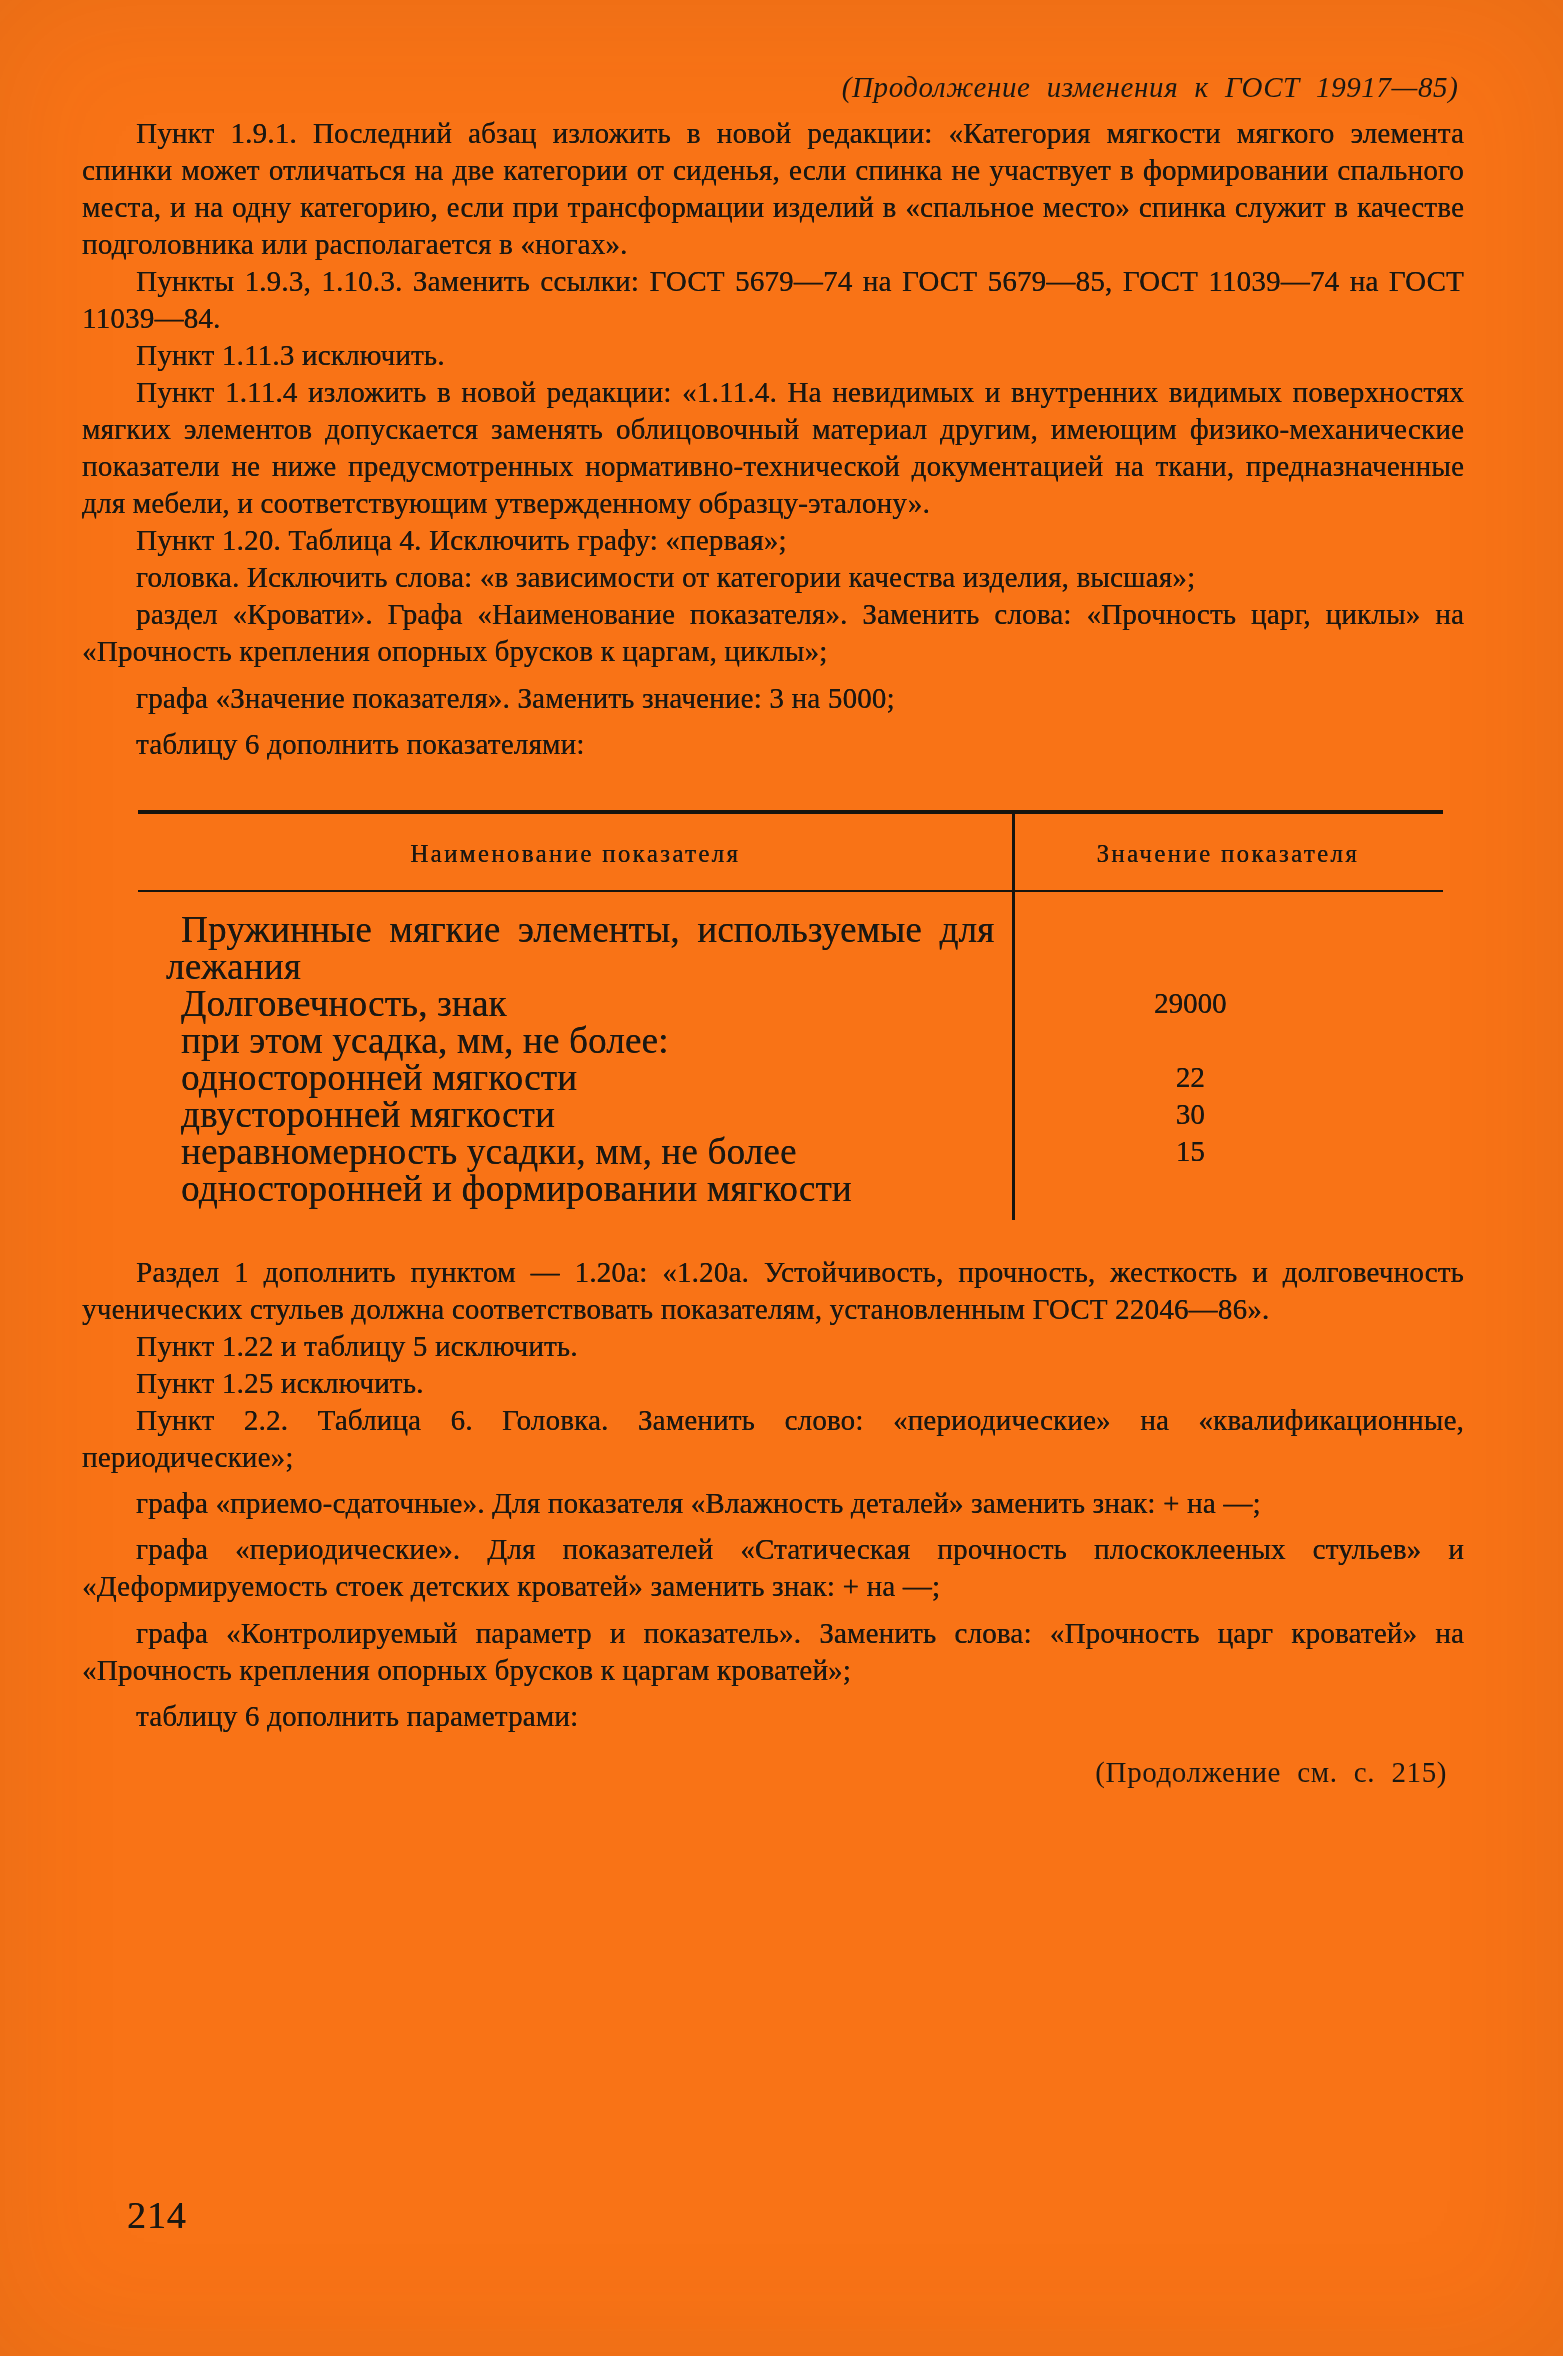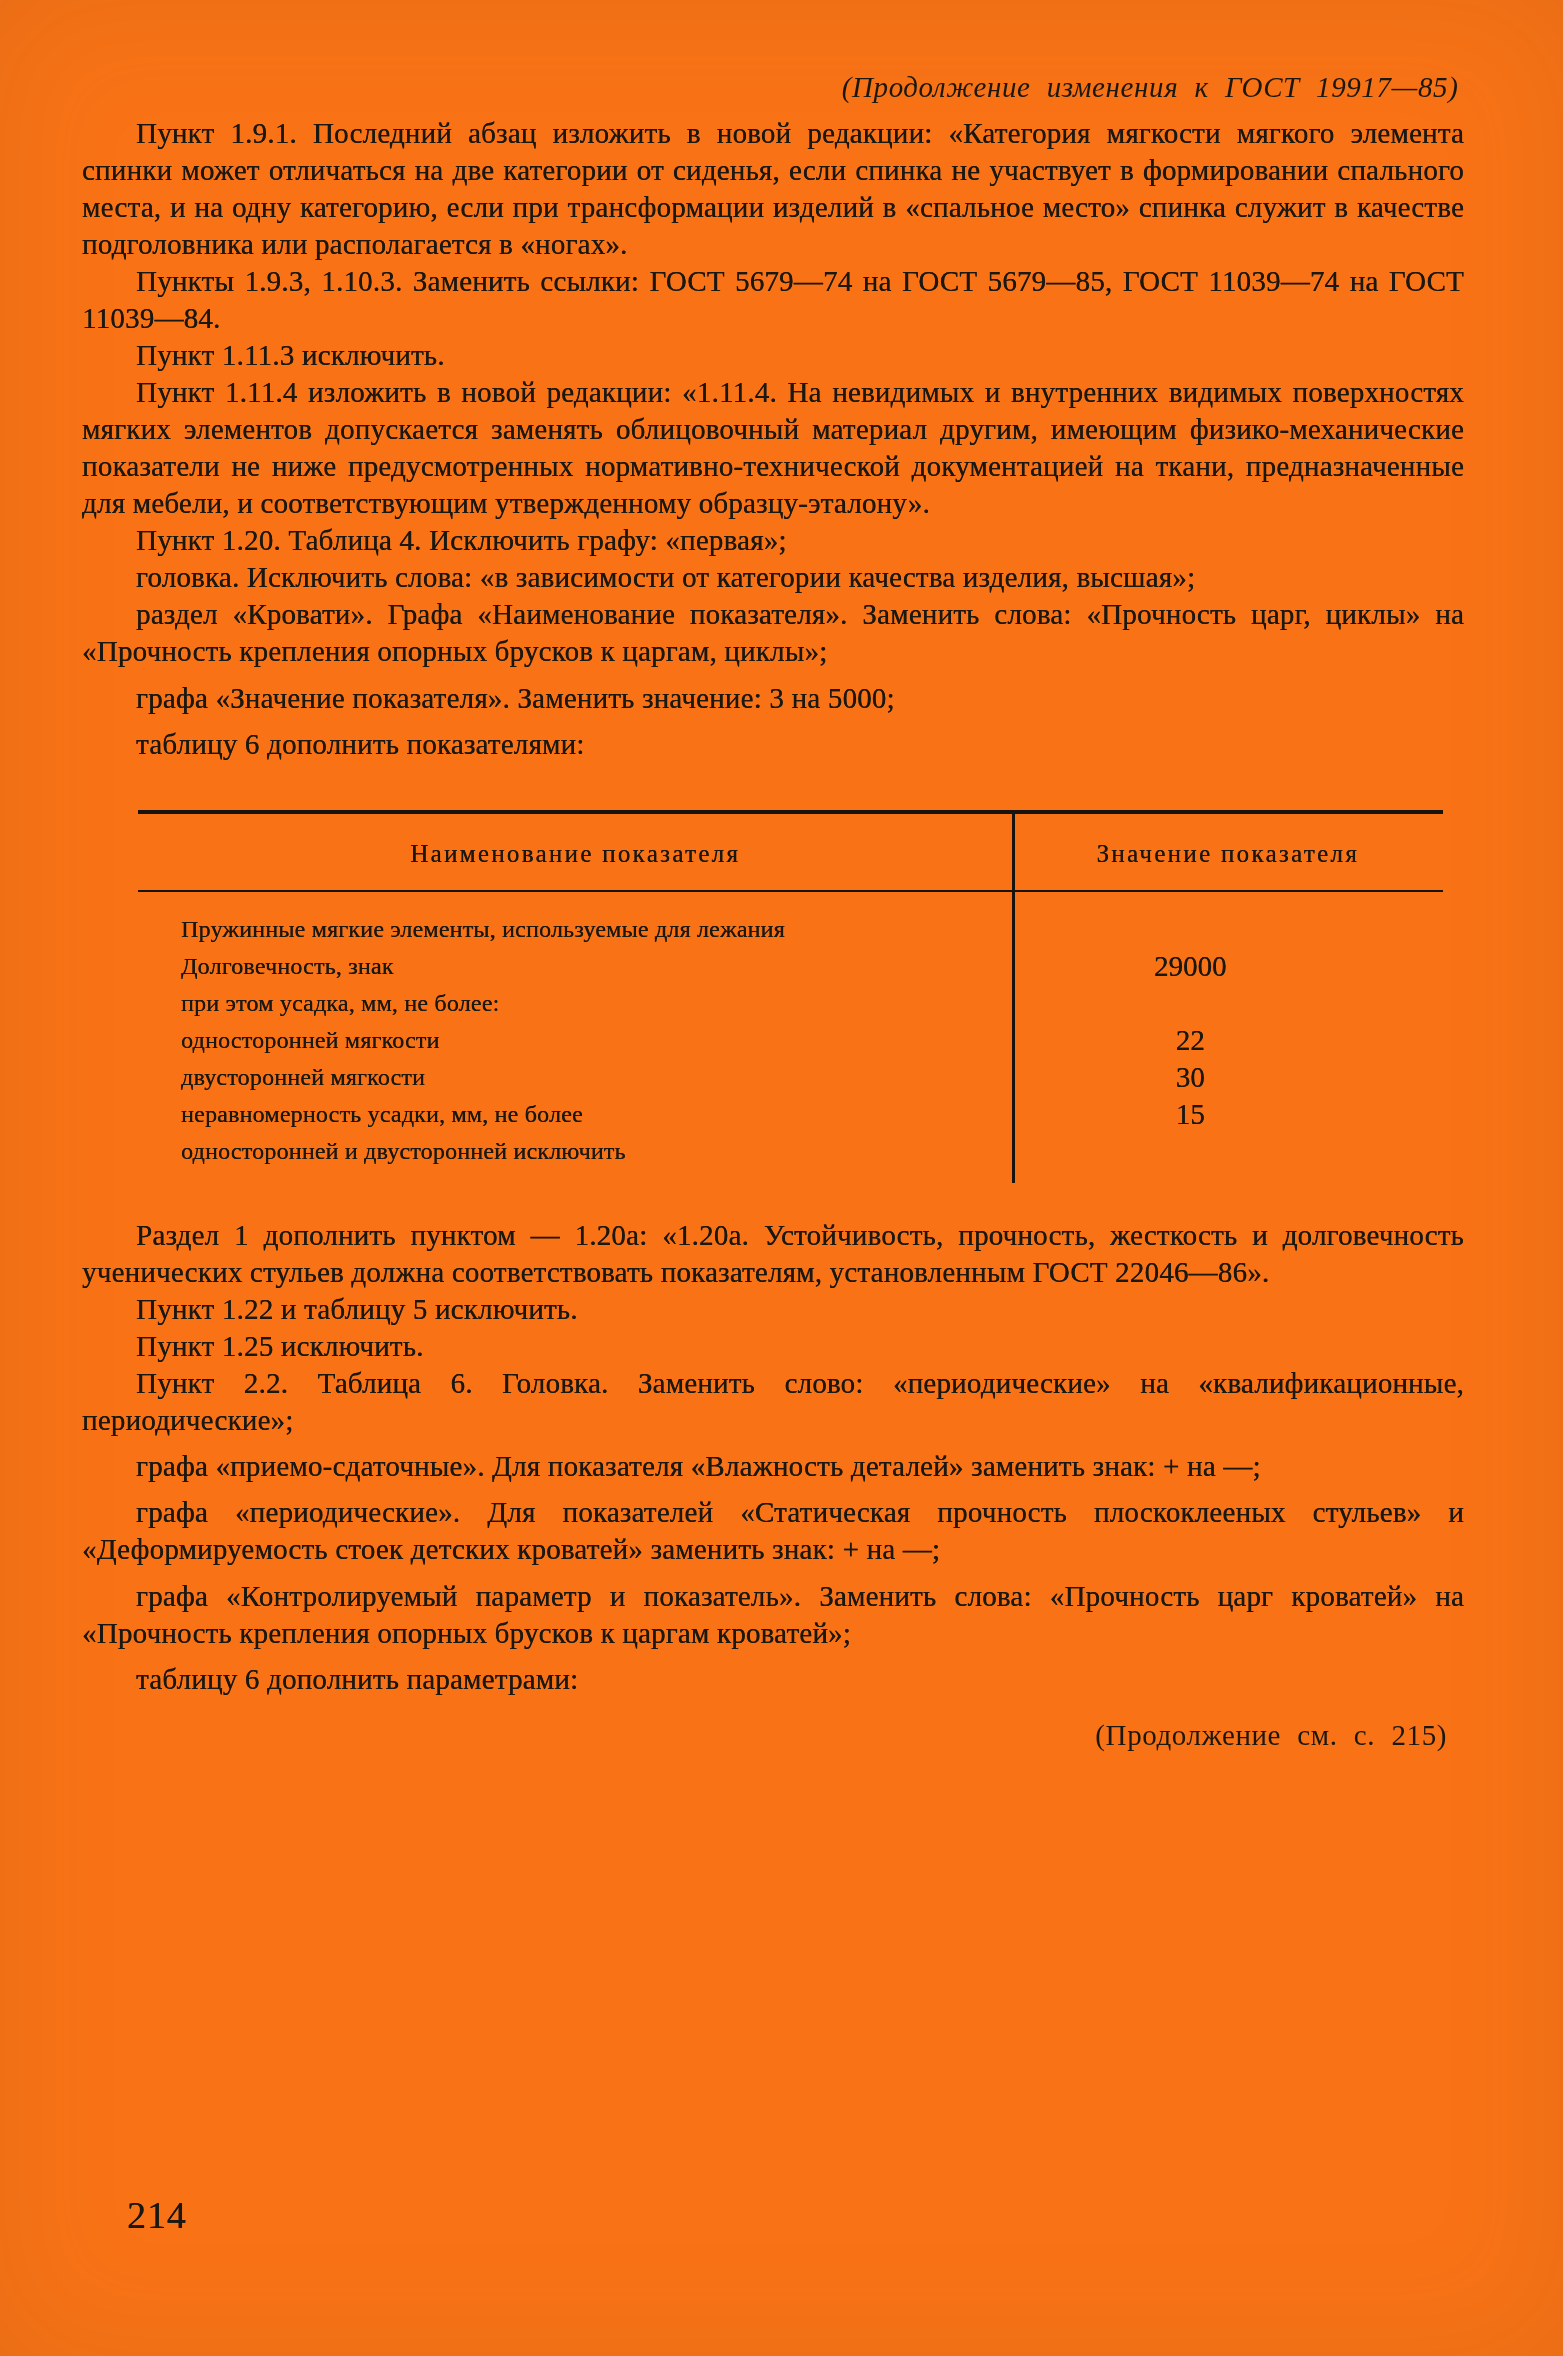--- a/index.html
+++ b/index.html
@@ -66,21 +66,21 @@
     text-align:center;
     padding:26px 0 22.4px 0;
     text-shadow:0.3px 0 0 currentColor;
   }
   .gt-hname { width:67%;text-align:center; }
   .gt-hval  { width:33%; }
   .gt-body { padding-top:18.6px; }
   .gt-row { display:flex; }
   .gt-name {
     width:67%;
-    font-size:24px;
+    font-size:37px;
     line-height:37px;
     padding-left:28px;
     padding-right:18px;
     text-indent:15px;
     text-align:justify;
     letter-spacing:0.2px;
     text-shadow:0.3px 0 0 currentColor;
   }
   .gt-val {
     width:33%;
@@ -152,21 +152,21 @@
         </div>
         <div class="gt-row">
           <div class="gt-name">двусторонней мягкости</div>
           <div class="gt-val">30</div>
         </div>
         <div class="gt-row">
           <div class="gt-name">неравномерность усадки, мм, не более</div>
           <div class="gt-val">15</div>
         </div>
         <div class="gt-row">
-          <div class="gt-name">односторонней и двусторонней исключить</div>
+          <div class="gt-name">односторонней и формировании мягкости</div>
           <div class="gt-val"></div>
         </div>
       </div>
     </div>
 
     <p class="para">Раздел 1 дополнить пунктом — 1.20а: «1.20а. Устойчивость, прочность, жесткость и долговечность ученических стульев должна соответствовать показателям, установленным ГОСТ 22046—86».</p>
     <p class="para">Пункт 1.22 и таблицу 5 исключить.</p>
     <p class="para">Пункт 1.25 исключить.</p>
     <p class="para">Пункт 2.2. Таблица 6. Головка. Заменить слово: «периодические» на «квалификационные, периодические»;</p>
     <p class="para sp">графа «приемо-сдаточные». Для показателя «Влажность деталей» заменить знак: + на —;</p>

